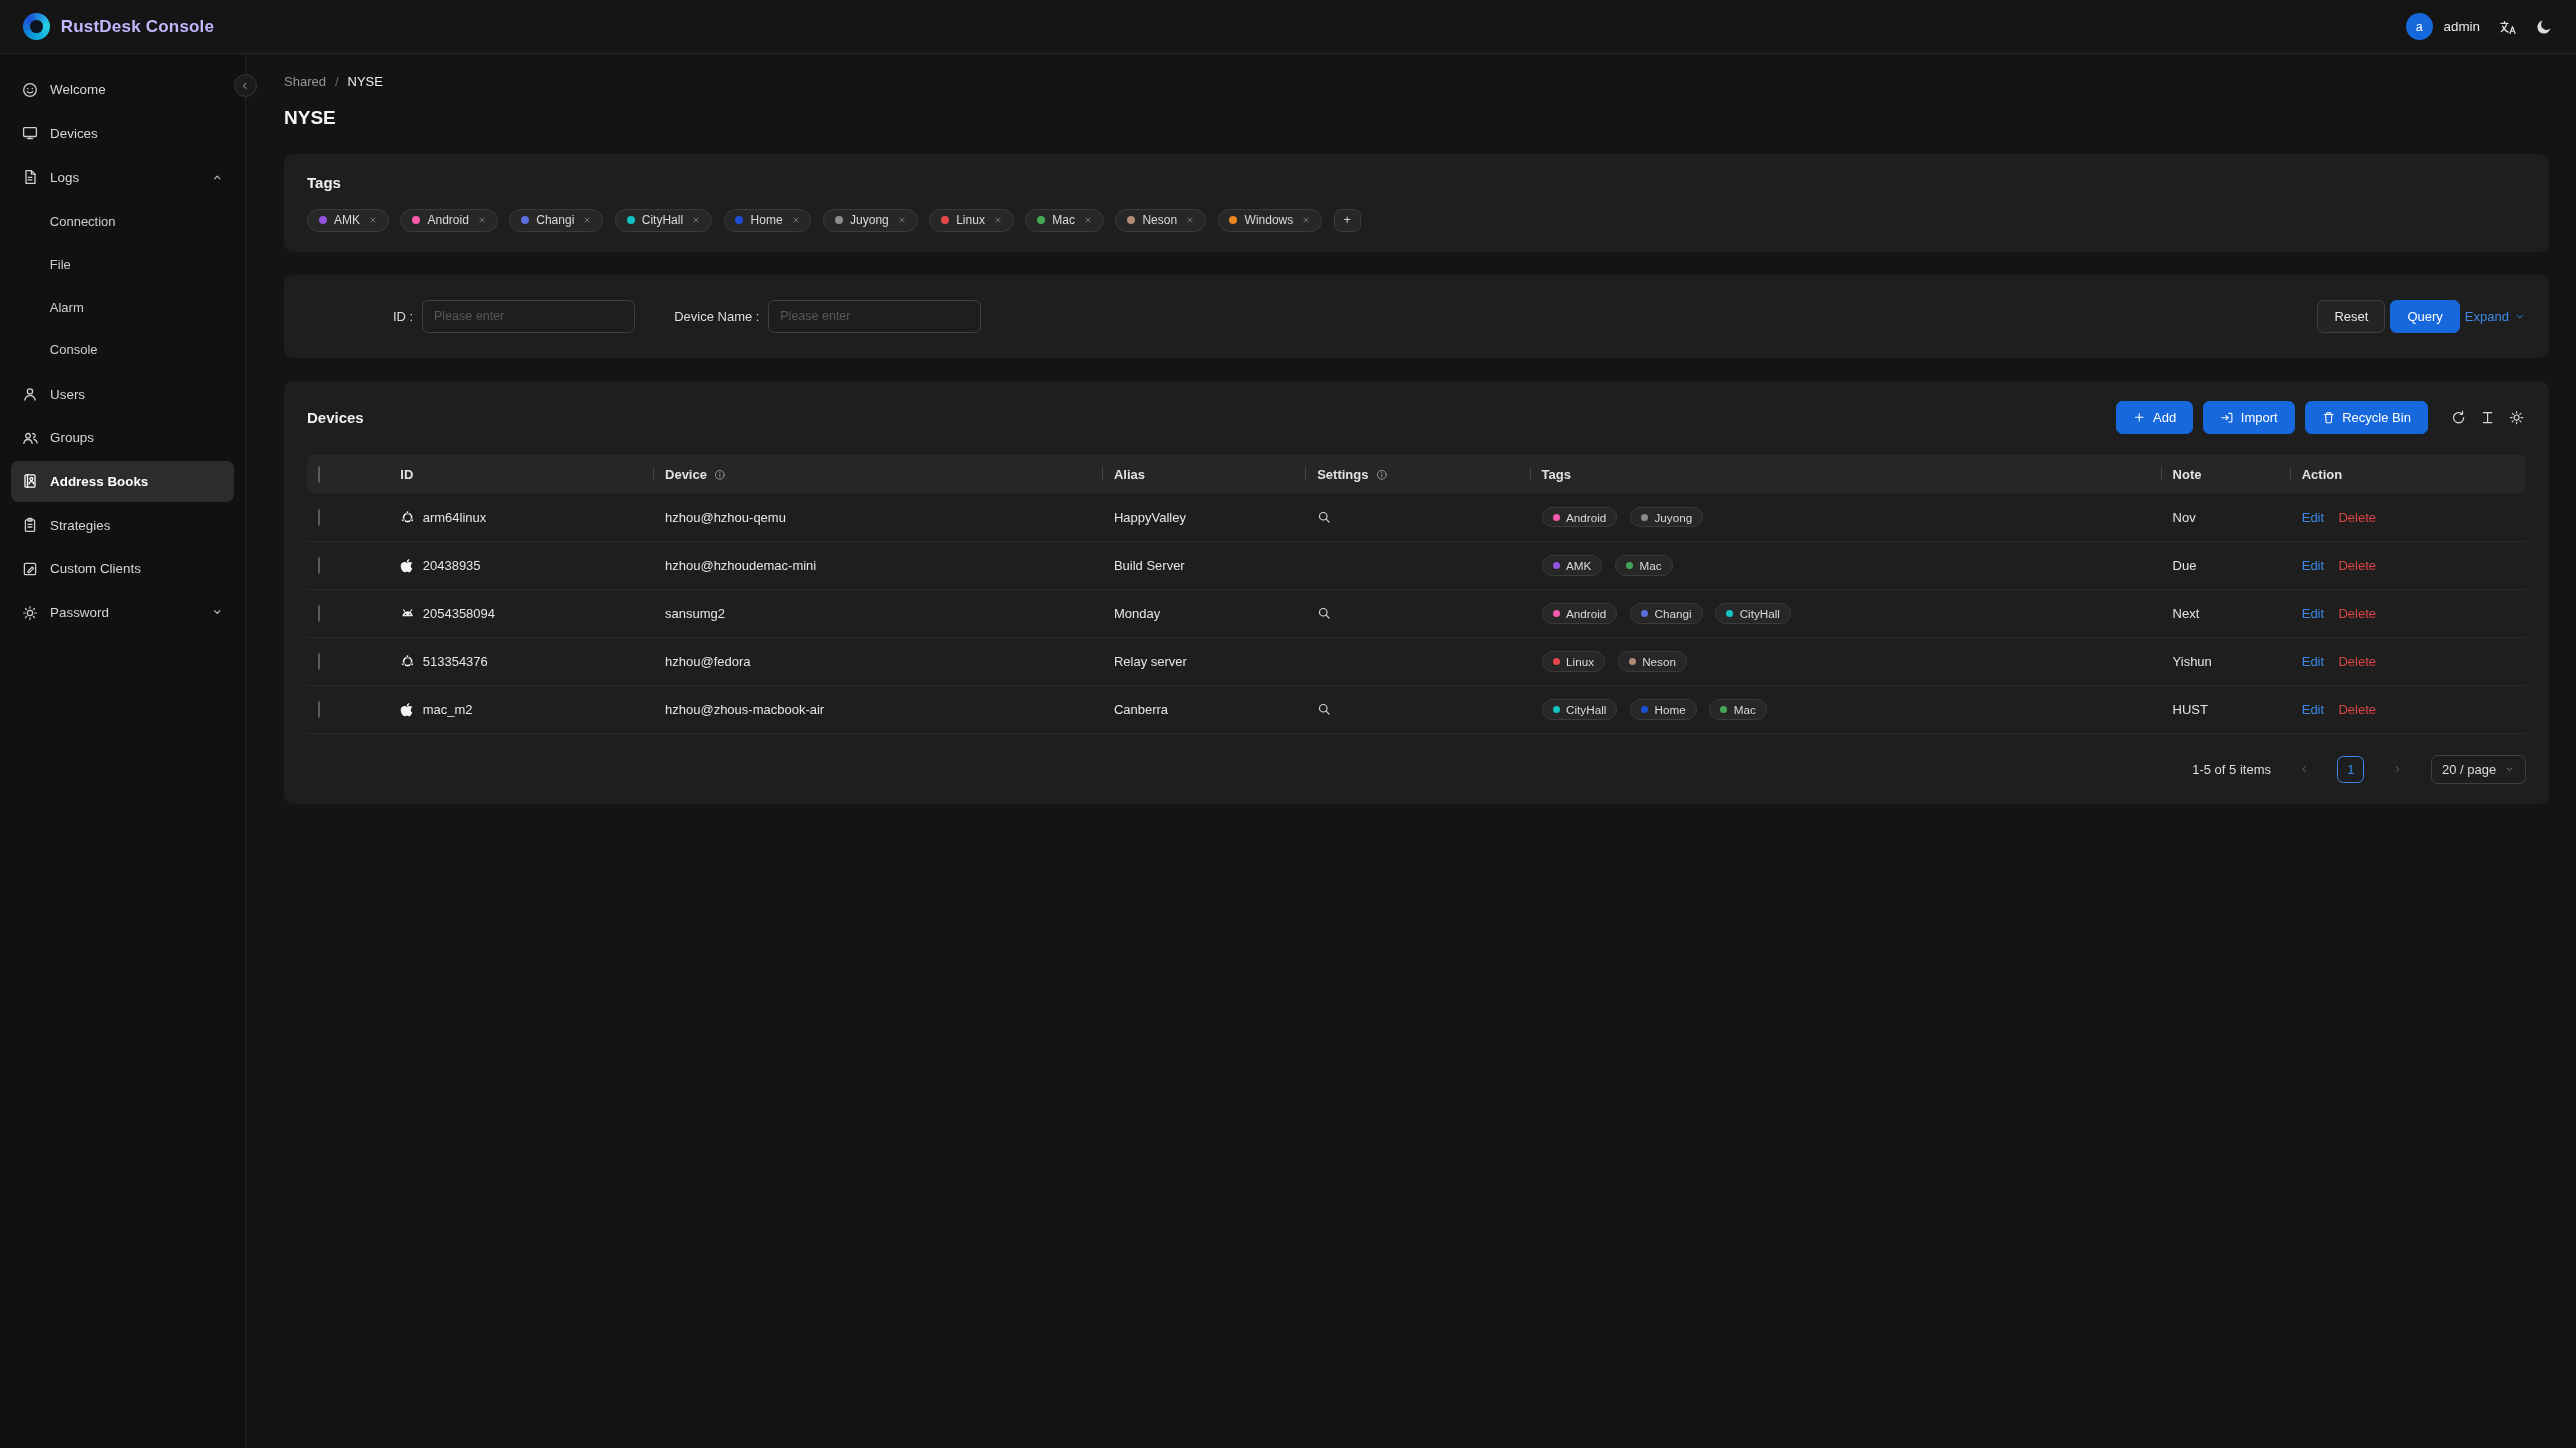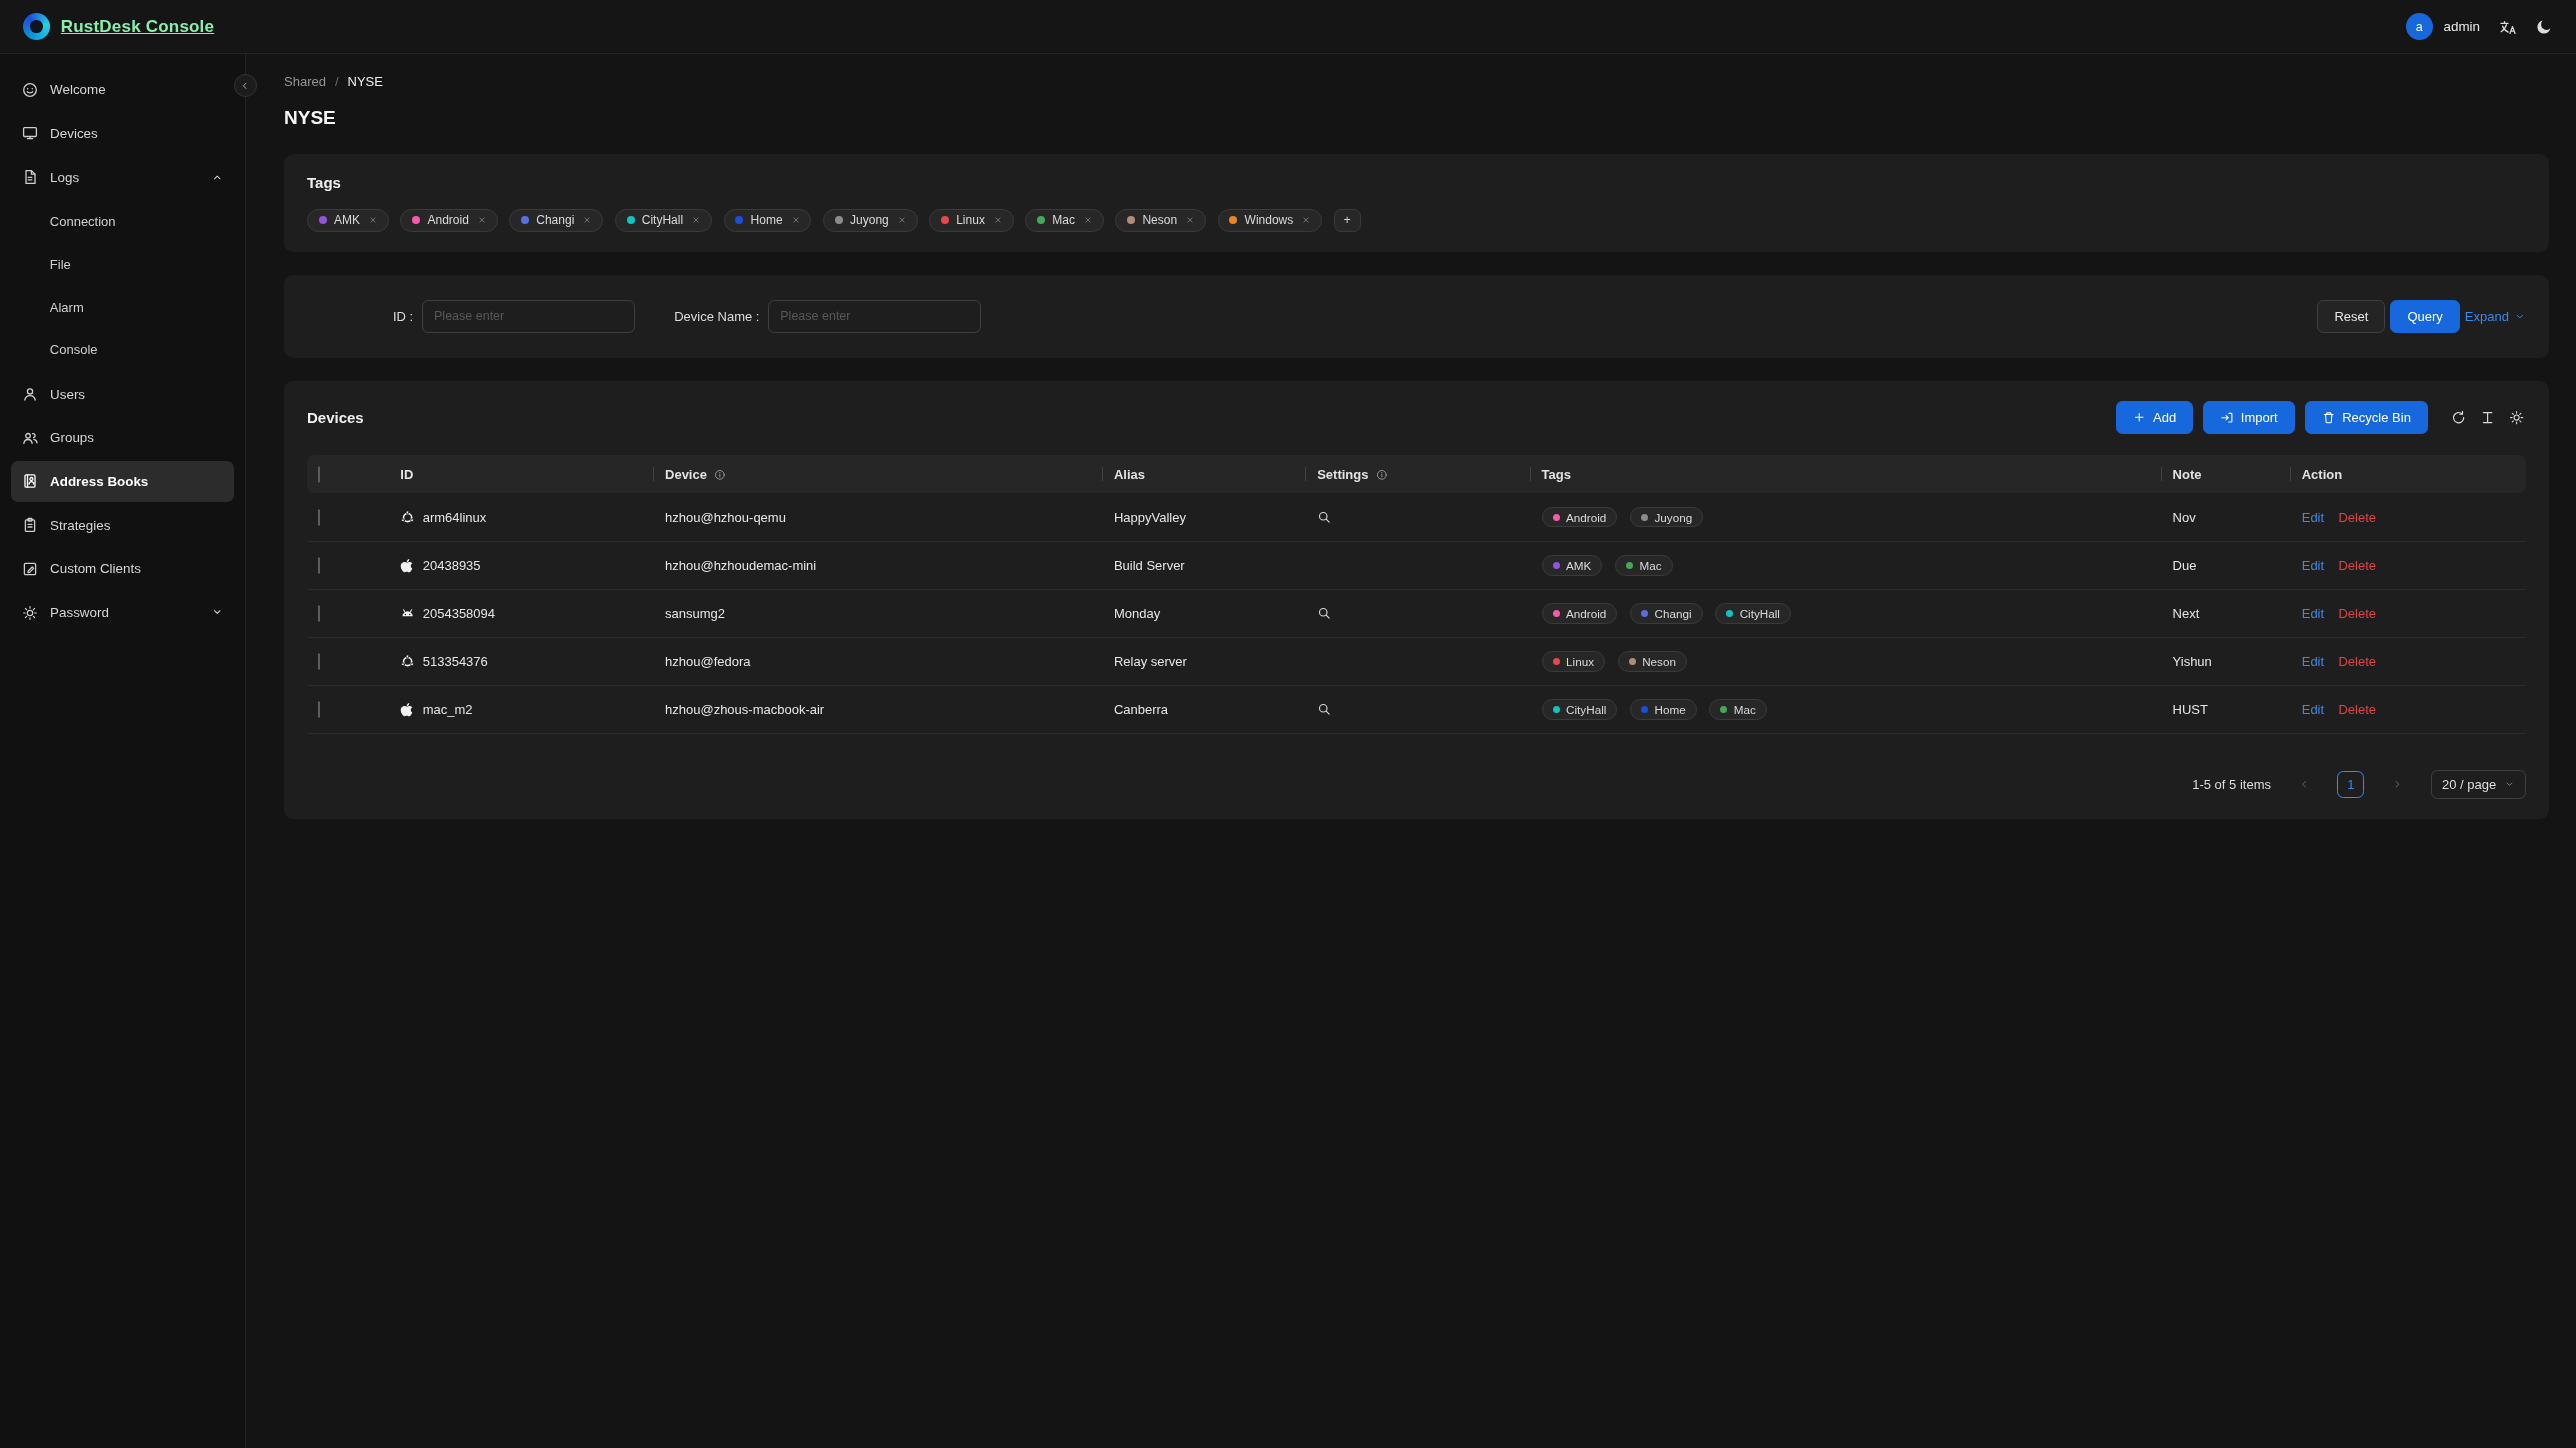--- a/index.html
+++ b/index.html
@@ -20,21 +20,21 @@
     padding: 0 23px; background: #151515; border-bottom: 0.9px solid #242424;
   }
   .logo {
     width: 27px; height: 27px; border-radius: 50%;
     background: conic-gradient(from 200deg, #0a9bd6, #1d4fd8, #25d0e8, #0a9bd6);
     position: relative; margin-right: 10.8px; flex: 0 0 auto;
   }
   .logo::after {
     content: ""; position: absolute; inset: 7.2px; border-radius: 50%; background: #0e1420;
   }
-  .app-title { font-size: 17px; font-weight: 700; color: #86efac; letter-spacing: 0.2px; text-decoration: underline; }
+  .app-title { font-size: 17px; font-weight: 700; color: #c4b5fd; letter-spacing: 0.2px; }
   .header-right { margin-left: auto; display: flex; align-items: center; gap: 18px; }
   .avatar {
     width: 27px; height: 27px; border-radius: 50%; background: #1668dc;
     color: #fff; display: flex; align-items: center; justify-content: center;
     font-size: 12.5px;
   }
   .user-name { font-size: 13.4px; color: #eaeaea; margin-left: -7.2px; }
   .hdr-icon { color: #dcdcdc; cursor: pointer; }
 
   
@@ -139,21 +139,21 @@
     background: #272727; border: 0.9px solid #3b3b3b; border-radius: 11.7px;
     padding: 2.7px 10px; font-size: 11.7px; color: #dadada; margin-right: 9px;
   }
   .tchip .dot { width: 7.2px; height: 7.2px; }
   .a-edit { color: #3c89e8; cursor: pointer; margin-right: 14.3px; margin-top: 20px; }
   .a-del { color: #dc4446; cursor: pointer; }
   .info-ic { color: #9a9a9a; cursor: pointer; }
   .search-ic { color: #d9d9d9; cursor: pointer; }
 
   
-  .pagination { display: flex; align-items: center; justify-content: flex-end; gap: 27px; margin-top: 36px; color: #dedede; font-size: 13px; text-align: center; }
+  .pagination { display: flex; align-items: center; justify-content: flex-end; gap: 27px; margin-top: 21px; color: #dedede; font-size: 13px; text-align: center; }
   .pg-arrow { color: #5f5f5f; cursor: pointer; }
   .pg-num {
     width: 27px; height: 27px; border: 0.9px solid #3c89e8; border-radius: 6.3px;
     color: #3c89e8; display: flex; align-items: center; justify-content: center; cursor: pointer;
   }
   .pg-size {
     height: 29px; border: 0.9px solid #404040; border-radius: 6.3px; padding: 0 10px;
     display: inline-flex; align-items: center; gap: 8px; color: #dedede; cursor: pointer;
   }
   .pg-size .ic-wrap { color: #8c8c8c; }

